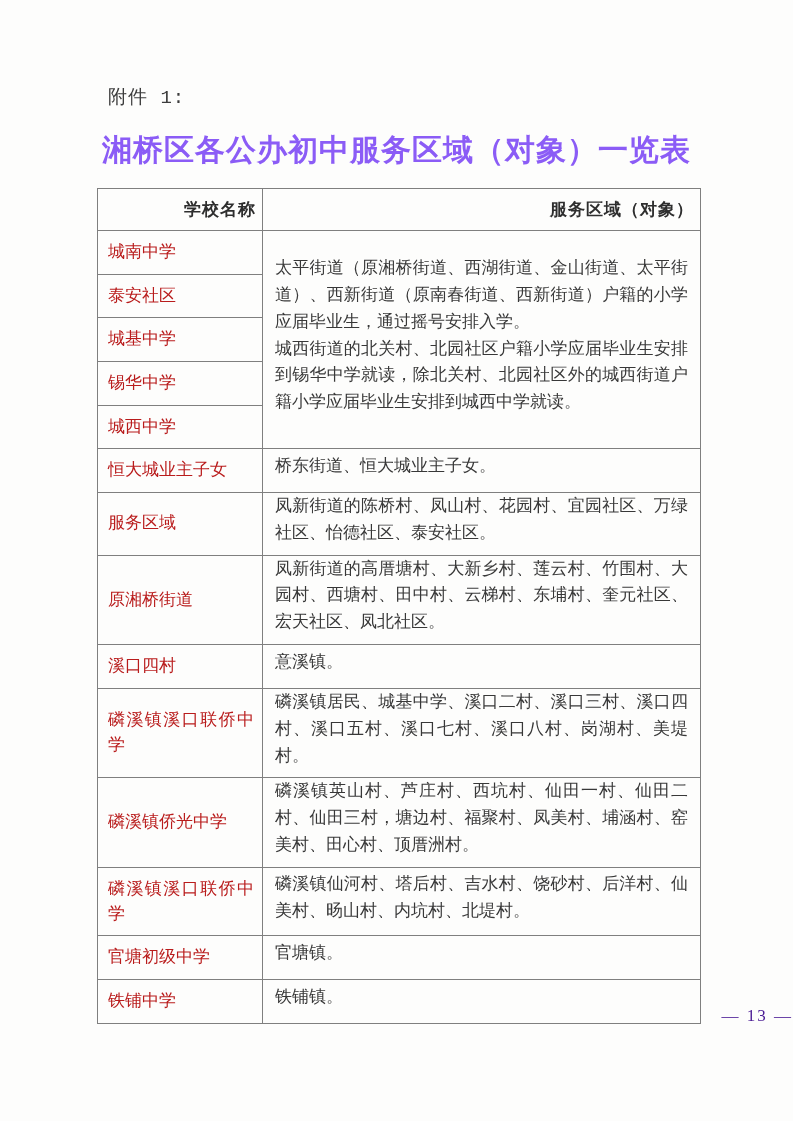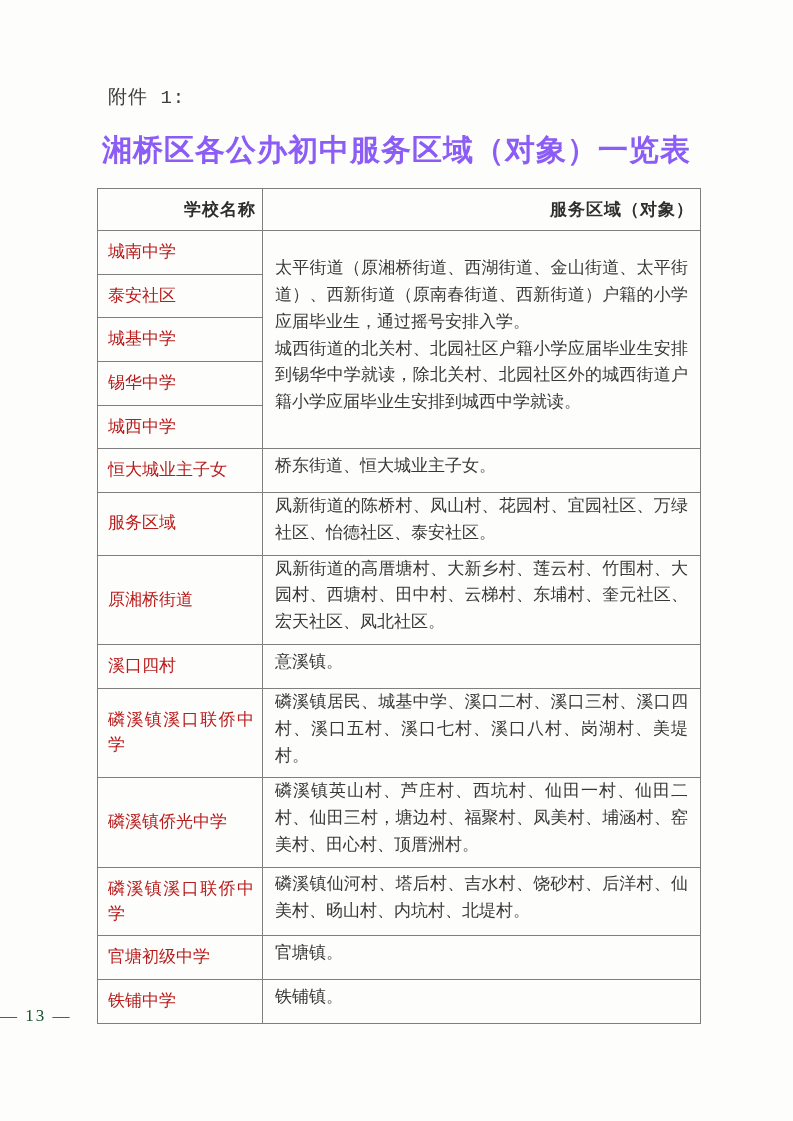--- a/index.html
+++ b/index.html
@@ -76,23 +76,23 @@
     line-height: 1.58;
     text-align: justify;
     white-space: pre-line;
     color: #383838;
   }
   .page-number {
     position: absolute;
     left: 0;
     width: 100%;
     top: 1006px;
-    text-align: left;
+    text-align: right;
     font-size: 17px;
-    color: #14532d;
+    color: #4c1d95;
     letter-spacing: 2px;
   }
 </style>
 </head>
 <body>
 
 <div class="page">
 
   <div class="attachment">附件 1:</div>
 

